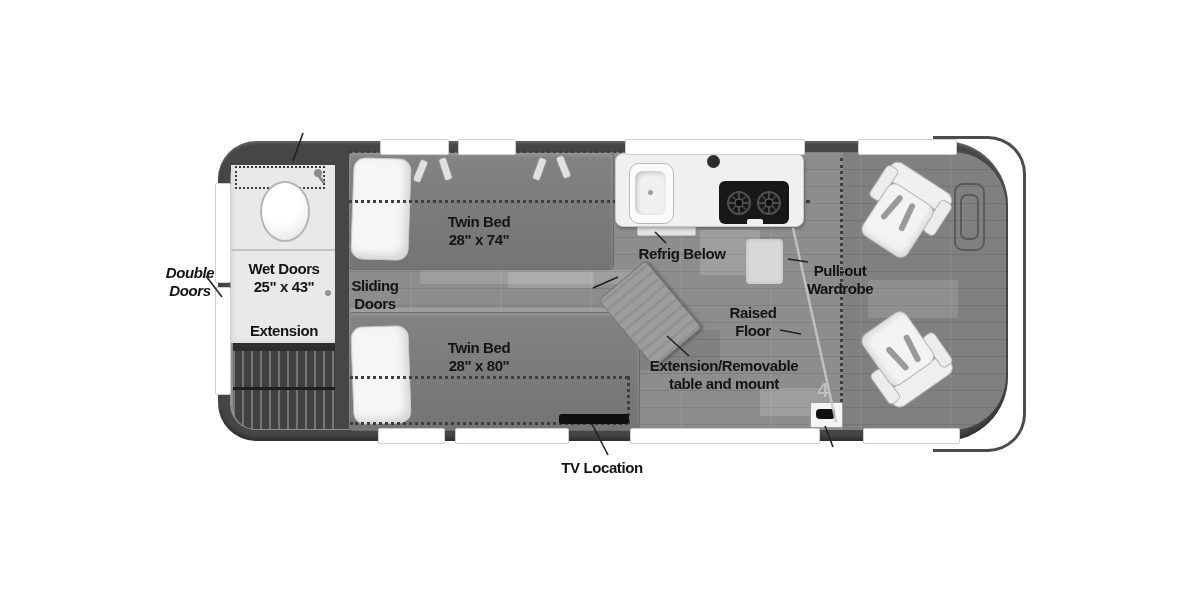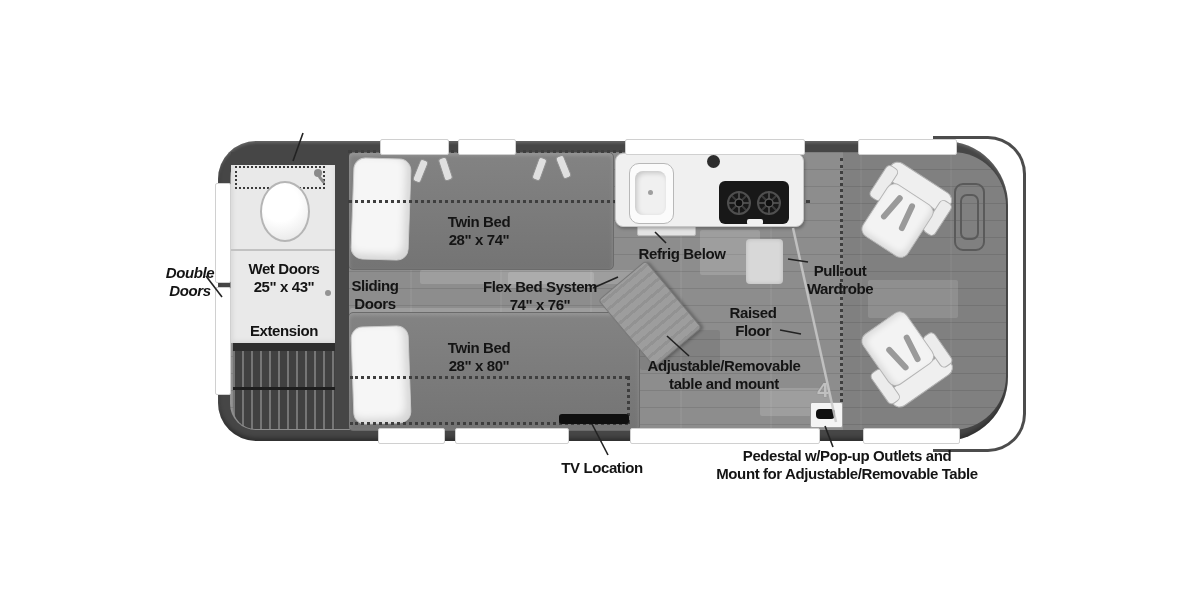--- a/index.html
+++ b/index.html
@@ -233,40 +233,32 @@
   </div>
   <div class="abs lbl" style="left:284px;top:322px;">Extension</div>
   <div class="abs lbl" style="left:375px;top:277px;">
     <div>Sliding</div>
     <div>Doors</div>
   </div>
   <div class="abs lbl" style="left:479px;top:213px;">
     <div>Twin Bed</div>
     <div>28" x 74"</div>
   </div>
-  <div class="abs lbl" style="left:540px;top:278px;">
-    <div>Flex Bed System</div>
-    <div>74" x 76"</div>
-  </div>
   <div class="abs lbl" style="left:682px;top:245px;">Refrig Below</div>
   <div class="abs lbl" style="left:840px;top:262px;">
     <div>Pull-out</div>
     <div>Wardrobe</div>
   </div>
   <div class="abs lbl" style="left:753px;top:304px;">
     <div>Raised</div>
     <div>Floor</div>
   </div>
   <div class="abs lbl" style="left:724px;top:357px;">
-    <div>Adjustable/Removable</div>
+    <div>Extension/Removable</div>
     <div>table and mount</div>
   </div>
   <div class="abs lbl" style="left:479px;top:339px;">
     <div>Twin Bed</div>
     <div>28" x 80"</div>
   </div>
   <div class="abs lbl" style="left:602px;top:459px;">TV Location</div>
-  <div class="abs lbl" style="left:847px;top:447px;">
-    <div>Pedestal w/Pop-up Outlets and</div>
-    <div>Mount for Adjustable/Removable Table</div>
-  </div>
 
 </div>
 
 </body></html>

